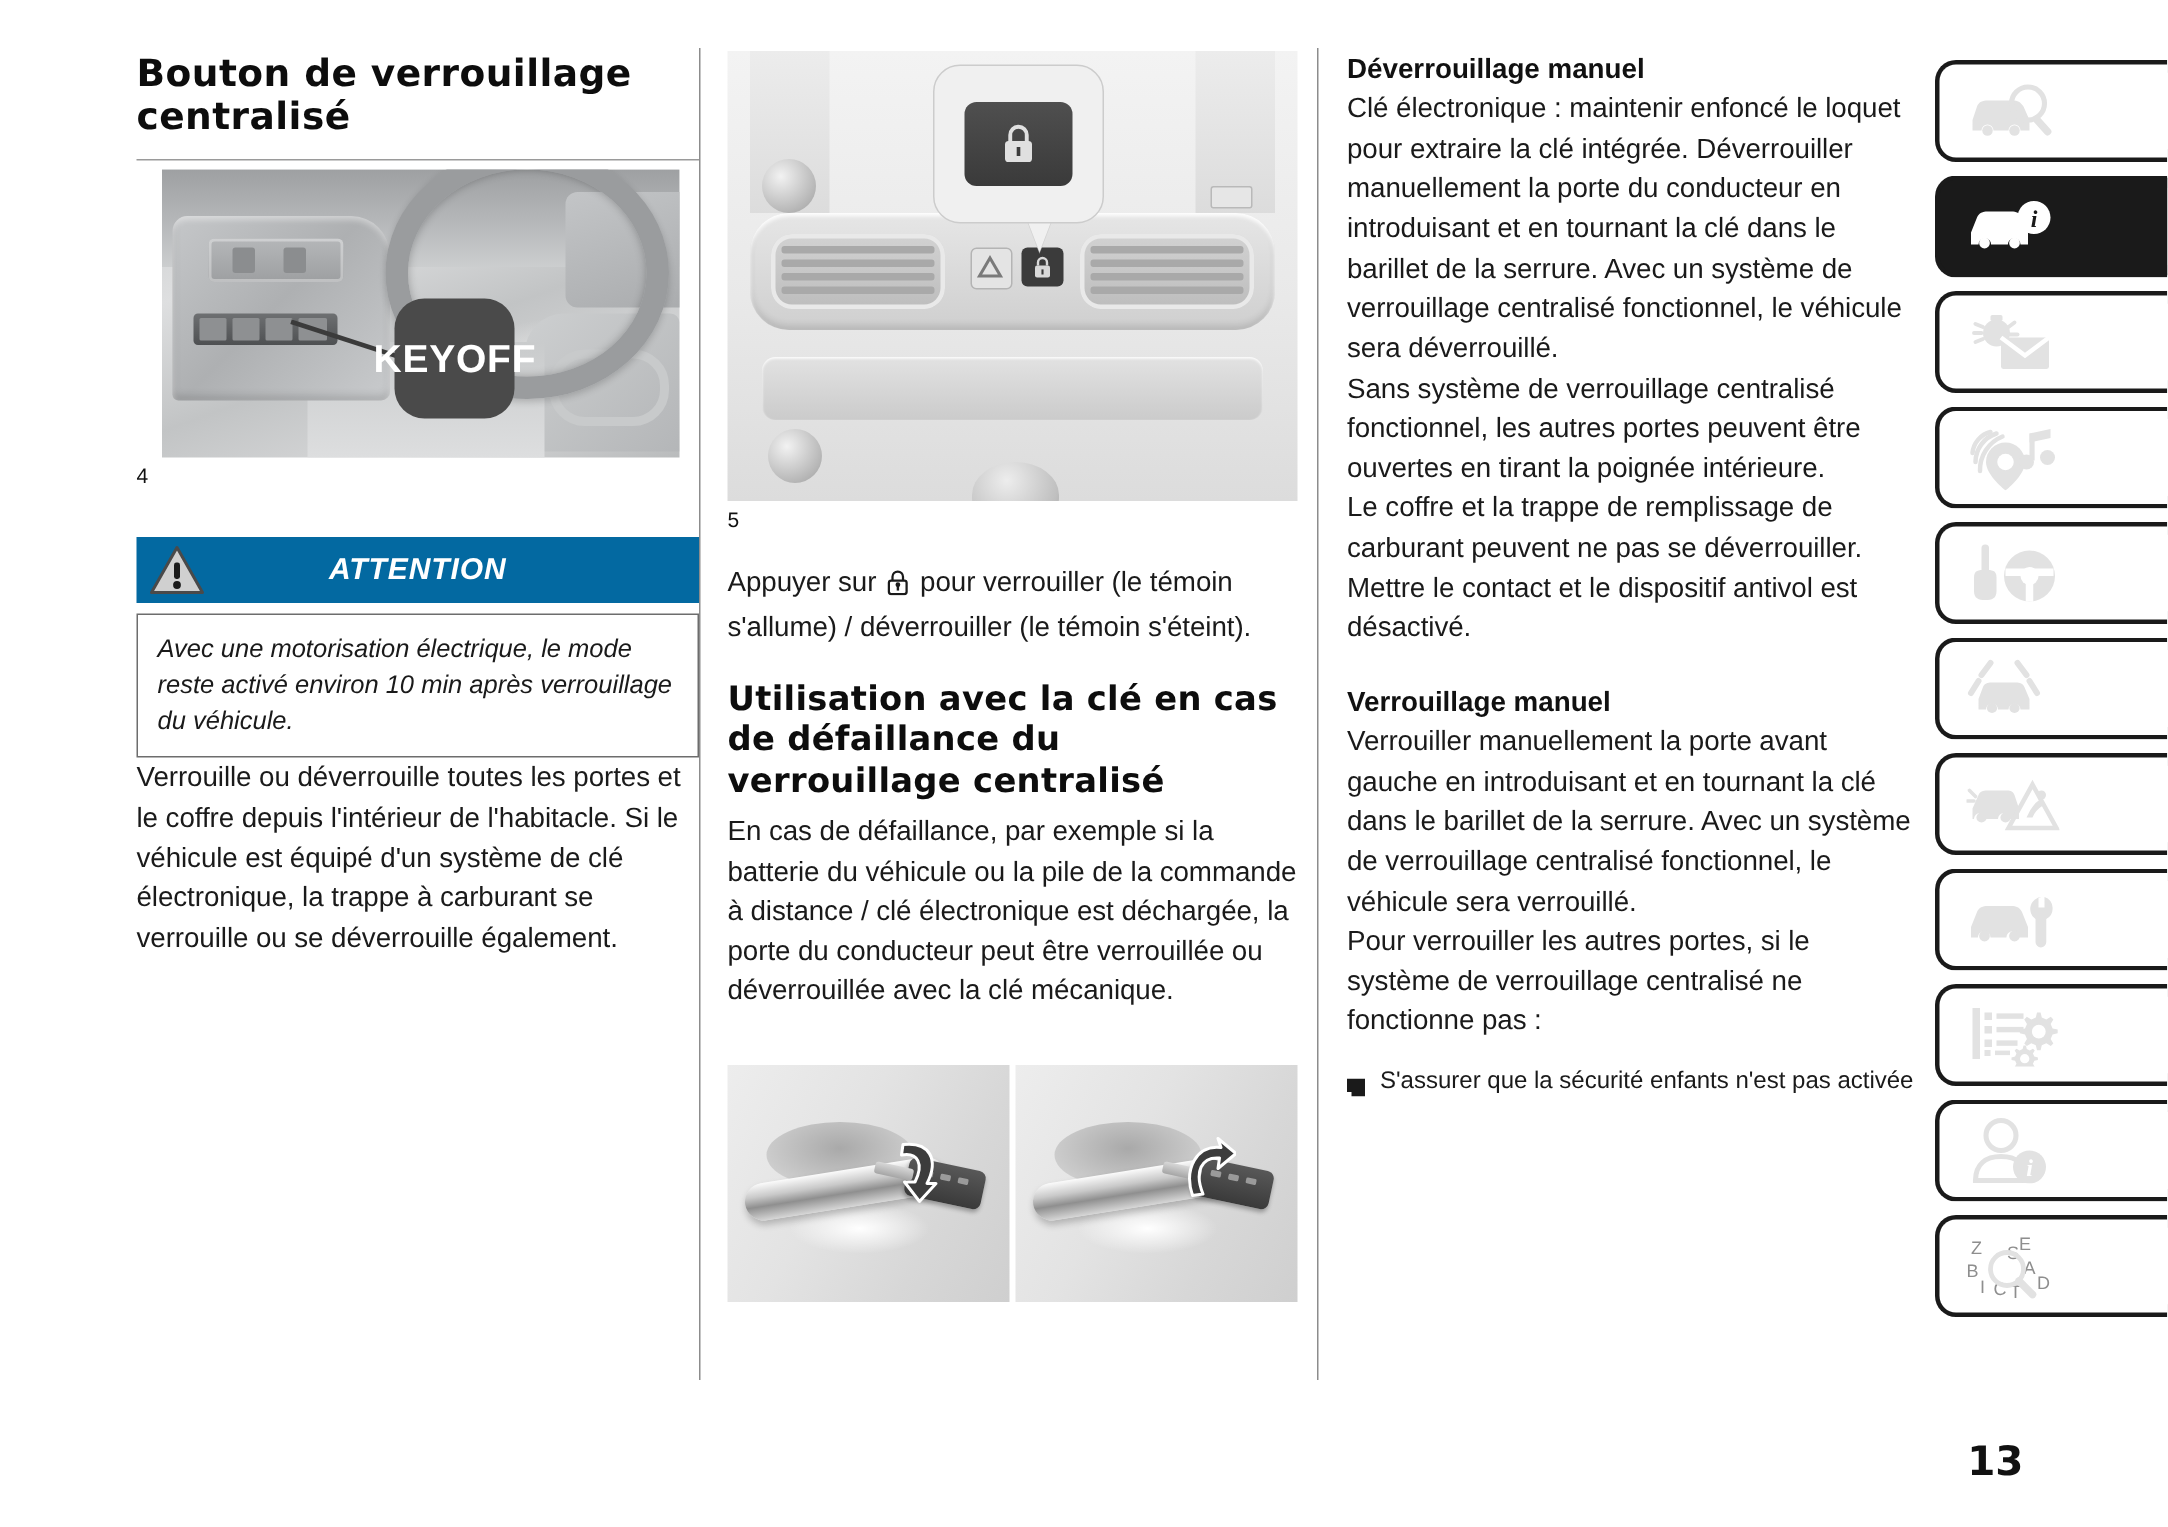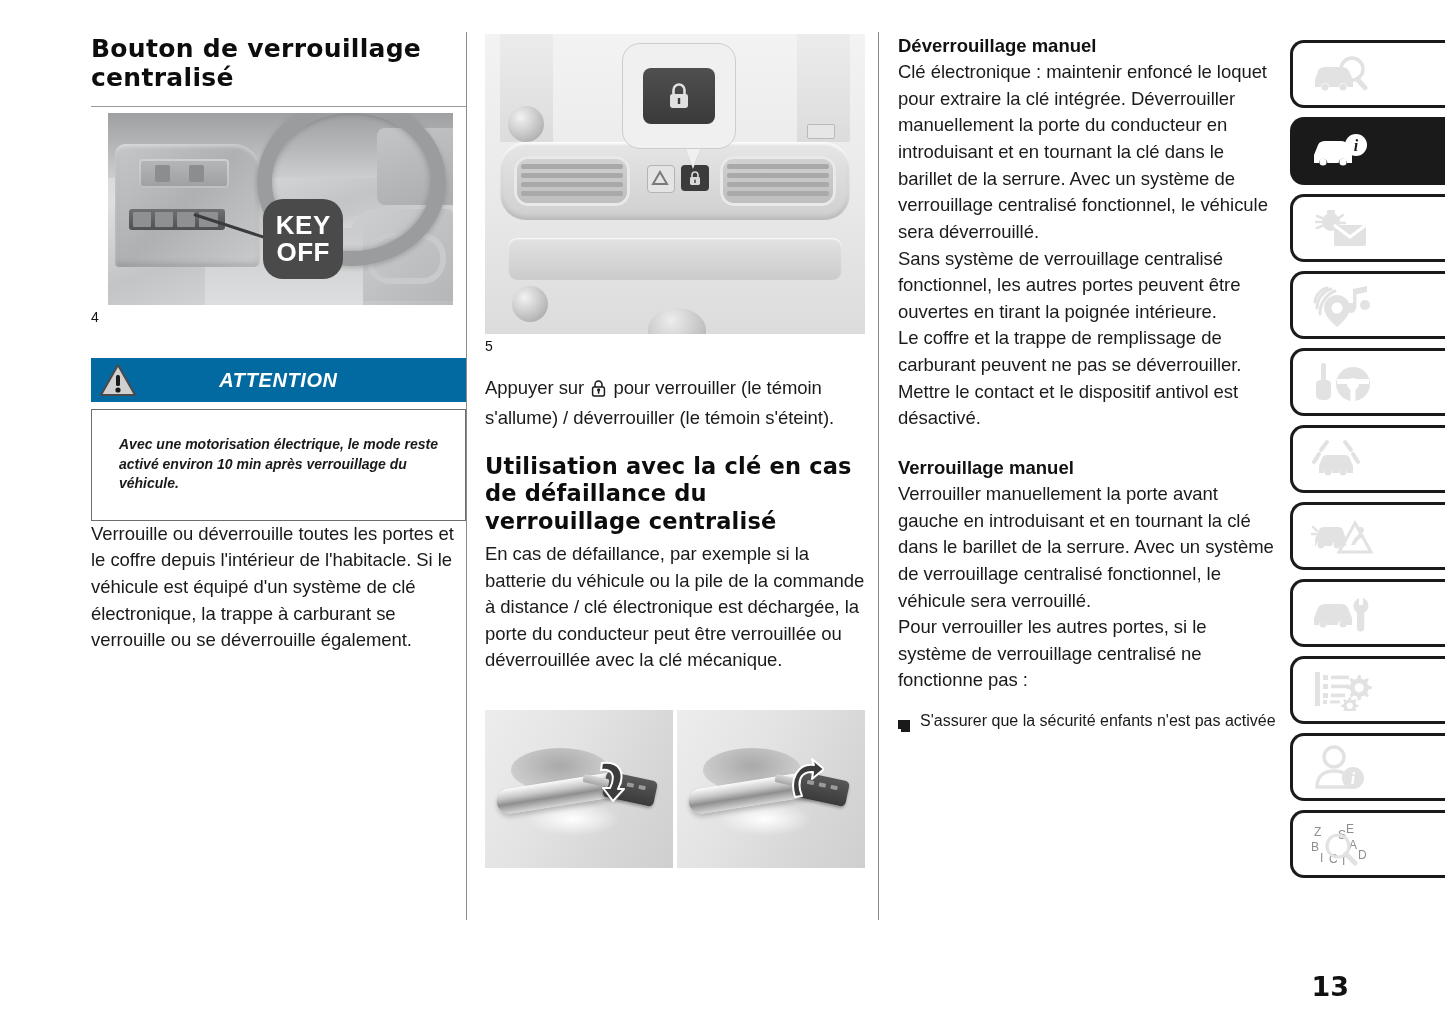--- a/index.html
+++ b/index.html
@@ -171,21 +171,21 @@
   #fig4 .leader {
     position: absolute; left: 25%; top: 52%;
     width: 38%; height: 3px; background: #3b3b3b;
     transform: rotate(18deg); transform-origin: left center;
   }
   .callout {
     position: absolute;
     background: #4a4a4a;
     border-radius: 20px;
     color: #fff;
-    display: flex; flex-direction: column;
+    display: flex; 
     align-items: center; justify-content: center;
     font-family: "Liberation Sans", sans-serif;
     font-weight: bold;
     letter-spacing: 0.5px;
   }
   #keyoff {
     left: 45%; top: 45%;
     width: 80px; height: 80px;
     font-size: 26px; line-height: 1.05;
   }
@@ -212,26 +212,25 @@
     font-size: 20px;
     letter-spacing: 0.6px;
     color: #ffffff;
   }
   .note-box {
     border: 1px solid #6d6d6d;
     padding: 9px 11px 10px 11px;
     margin-top: 7px;
   }
   .note-box p {
-    margin: 16px;
+    margin: 2px;
     font-style: italic;
-    font-size: 14px;
+    font-size: 17px;
     line-height: 1.4;
     color: #1a1a1a;
-    font-weight: bold;
   }
   .after-note { margin-top: 22px; }
 
   
   #fig5 {
     width: 380px;
     height: 300px;
     background: linear-gradient(180deg,#f3f3f3 0%, #e9e9e9 55%, #dcdcdc 100%);
     position: relative;
     overflow: hidden;
@@ -421,21 +420,21 @@
   }
   .tab.active {
     background: #1a1a1a;
   }
   .tab svg { display: block; }
 
   
   #pagenum {
     position: absolute;
     right: 96px;
-    bottom: 16px;
+    bottom: 28px;
     font-family: "DejaVu Sans", sans-serif;
     font-weight: bold;
     font-size: 27px;
     color: #111;
   }
 </style>
 </head>
 <body>
 
 <div id="page">

